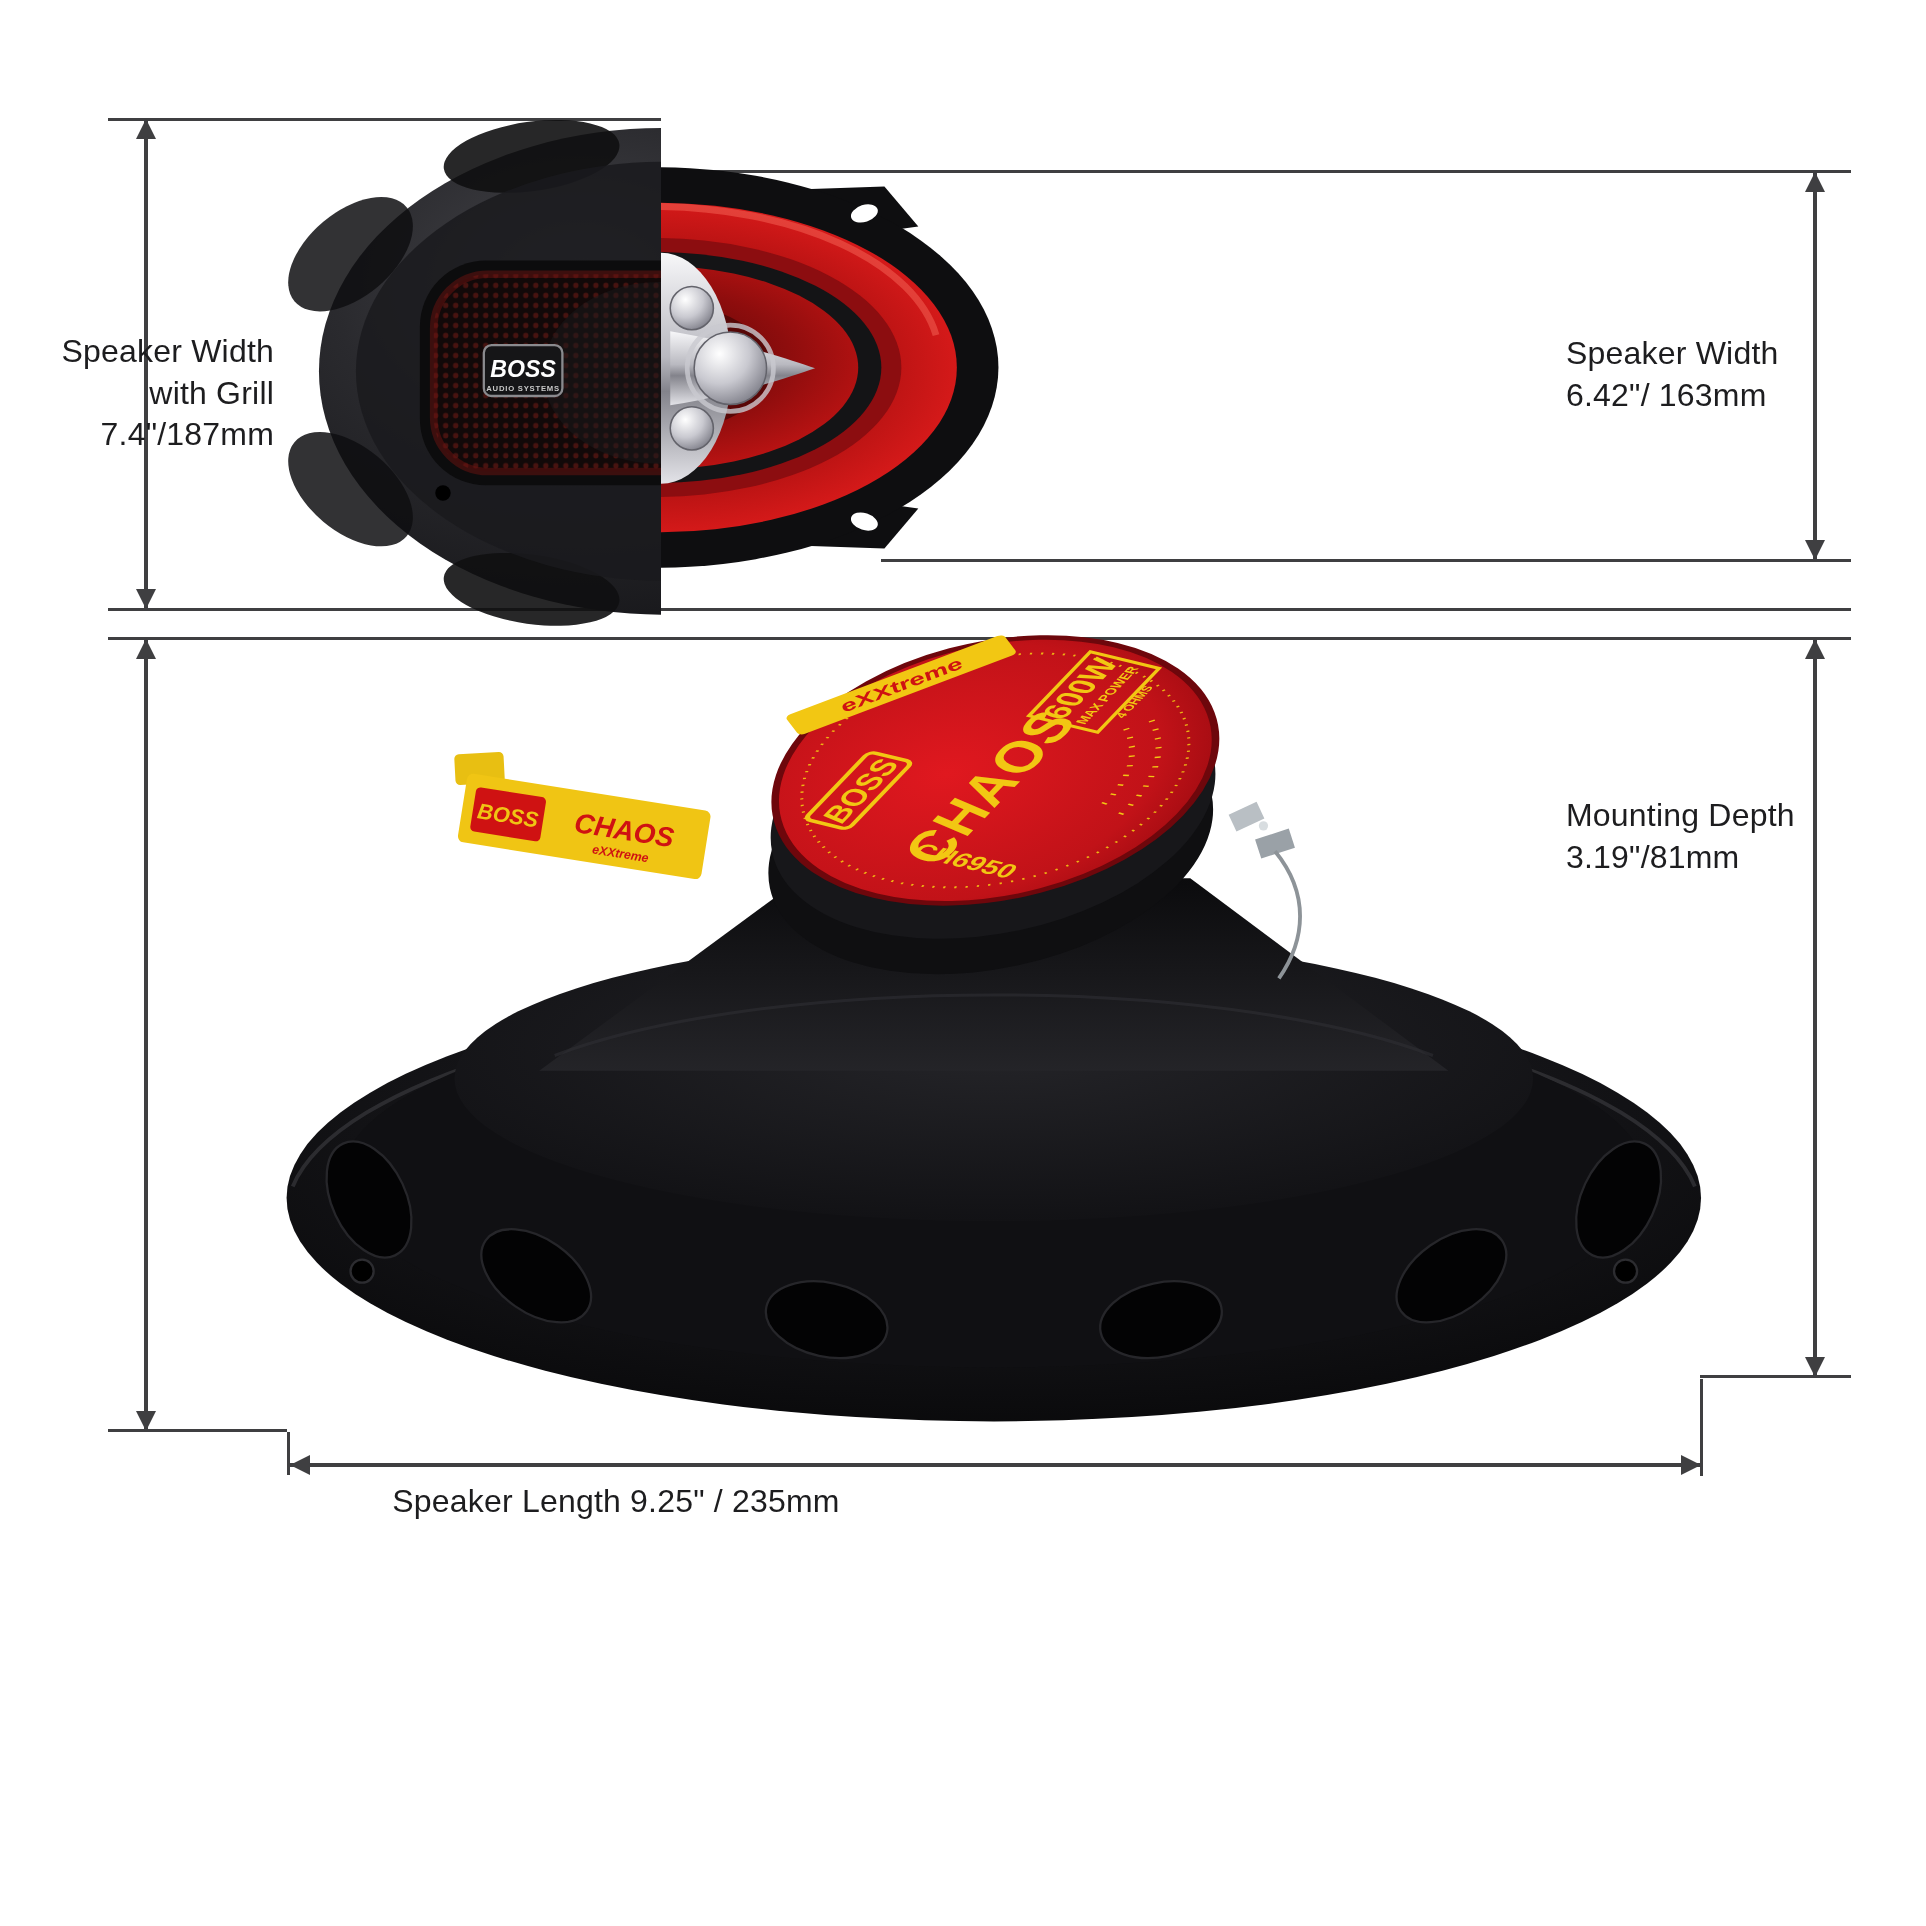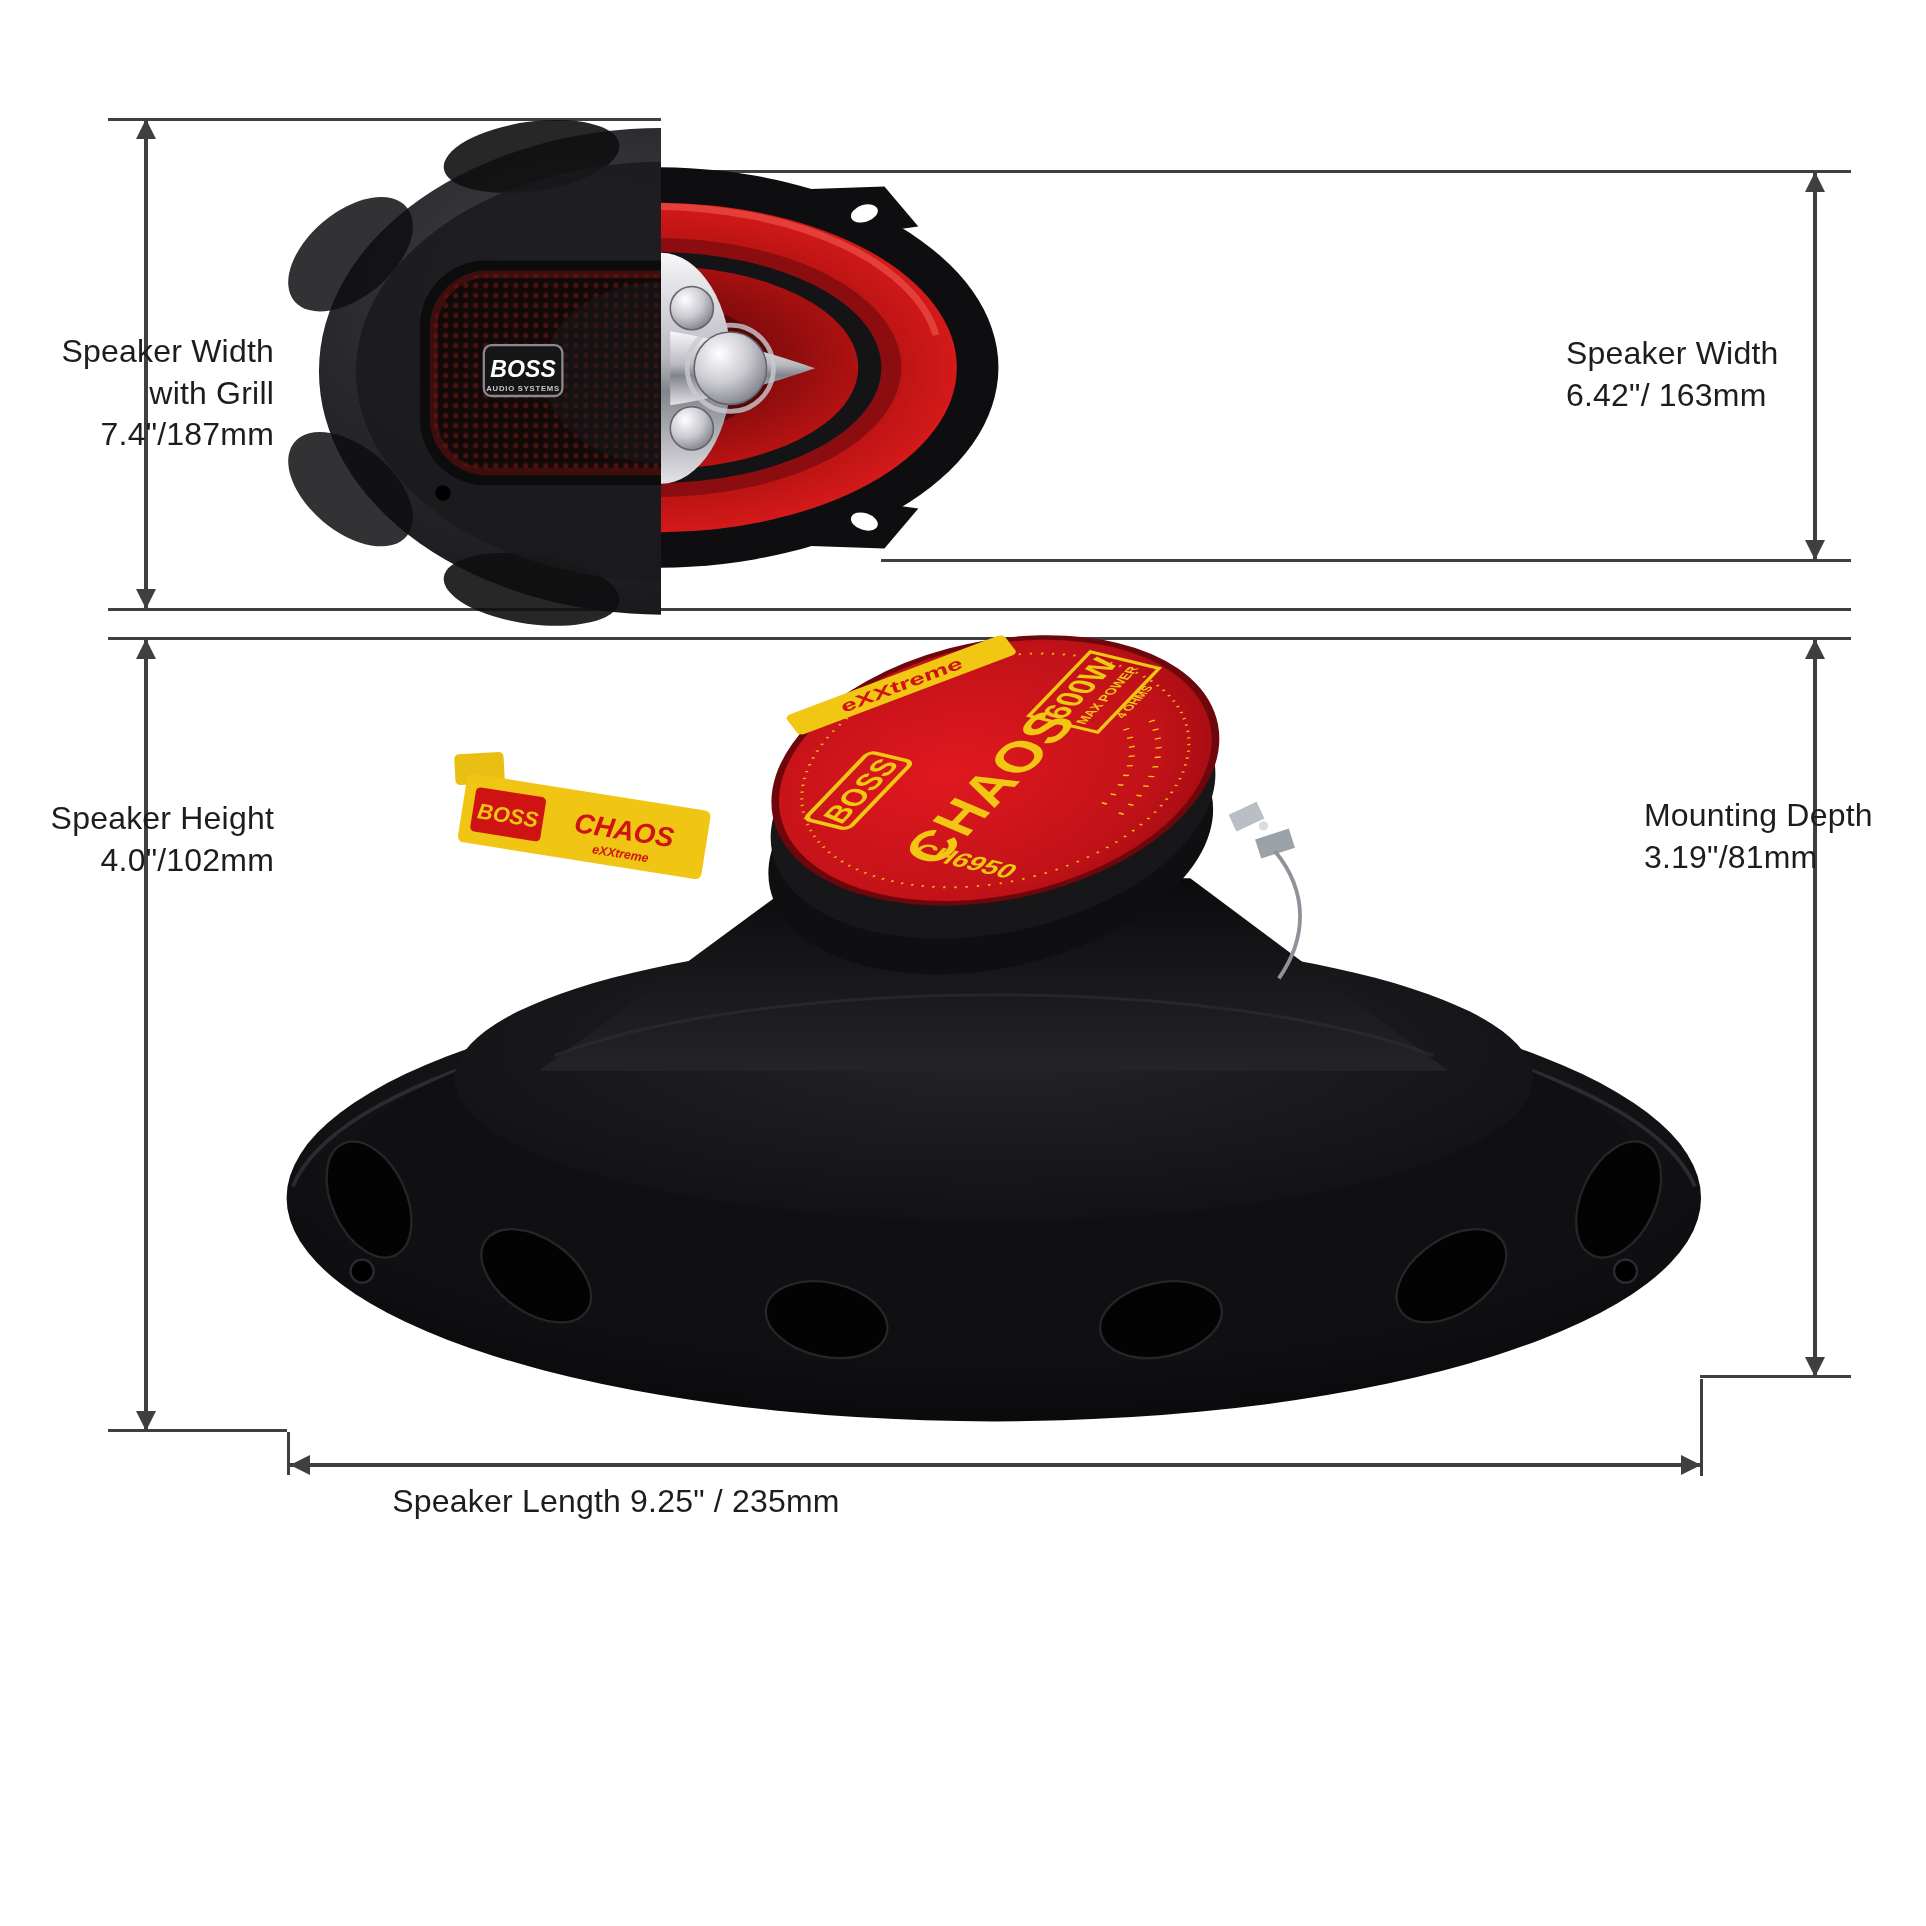--- a/index.html
+++ b/index.html
@@ -237,26 +237,22 @@
     <div>Speaker Width</div>
     <div>with Grill</div>
     <div>7.4"/187mm</div>
   </div>
 
   <div class="lbl left" style="left:1566px;top:333px">
     <div>Speaker Width</div>
     <div>6.42"/ 163mm</div>
   </div>
 
-  <div class="lbl right" style="right:1652px;top:798px">
-    <div>Speaker Height</div>
-    <div>4.0"/102mm</div>
-  </div>
-
-  <div class="lbl left" style="left:1644px;top:795px">
+
+  <div class="lbl left" style="left:1566px;top:795px">
     <div>Mounting Depth</div>
     <div>3.19"/81mm</div>
   </div>
 
   <div class="lbl center" style="left:308px;top:1481px;width:616px">
     <div>Speaker Length 9.25" / 235mm</div>
   </div>
 
 </div>
 

